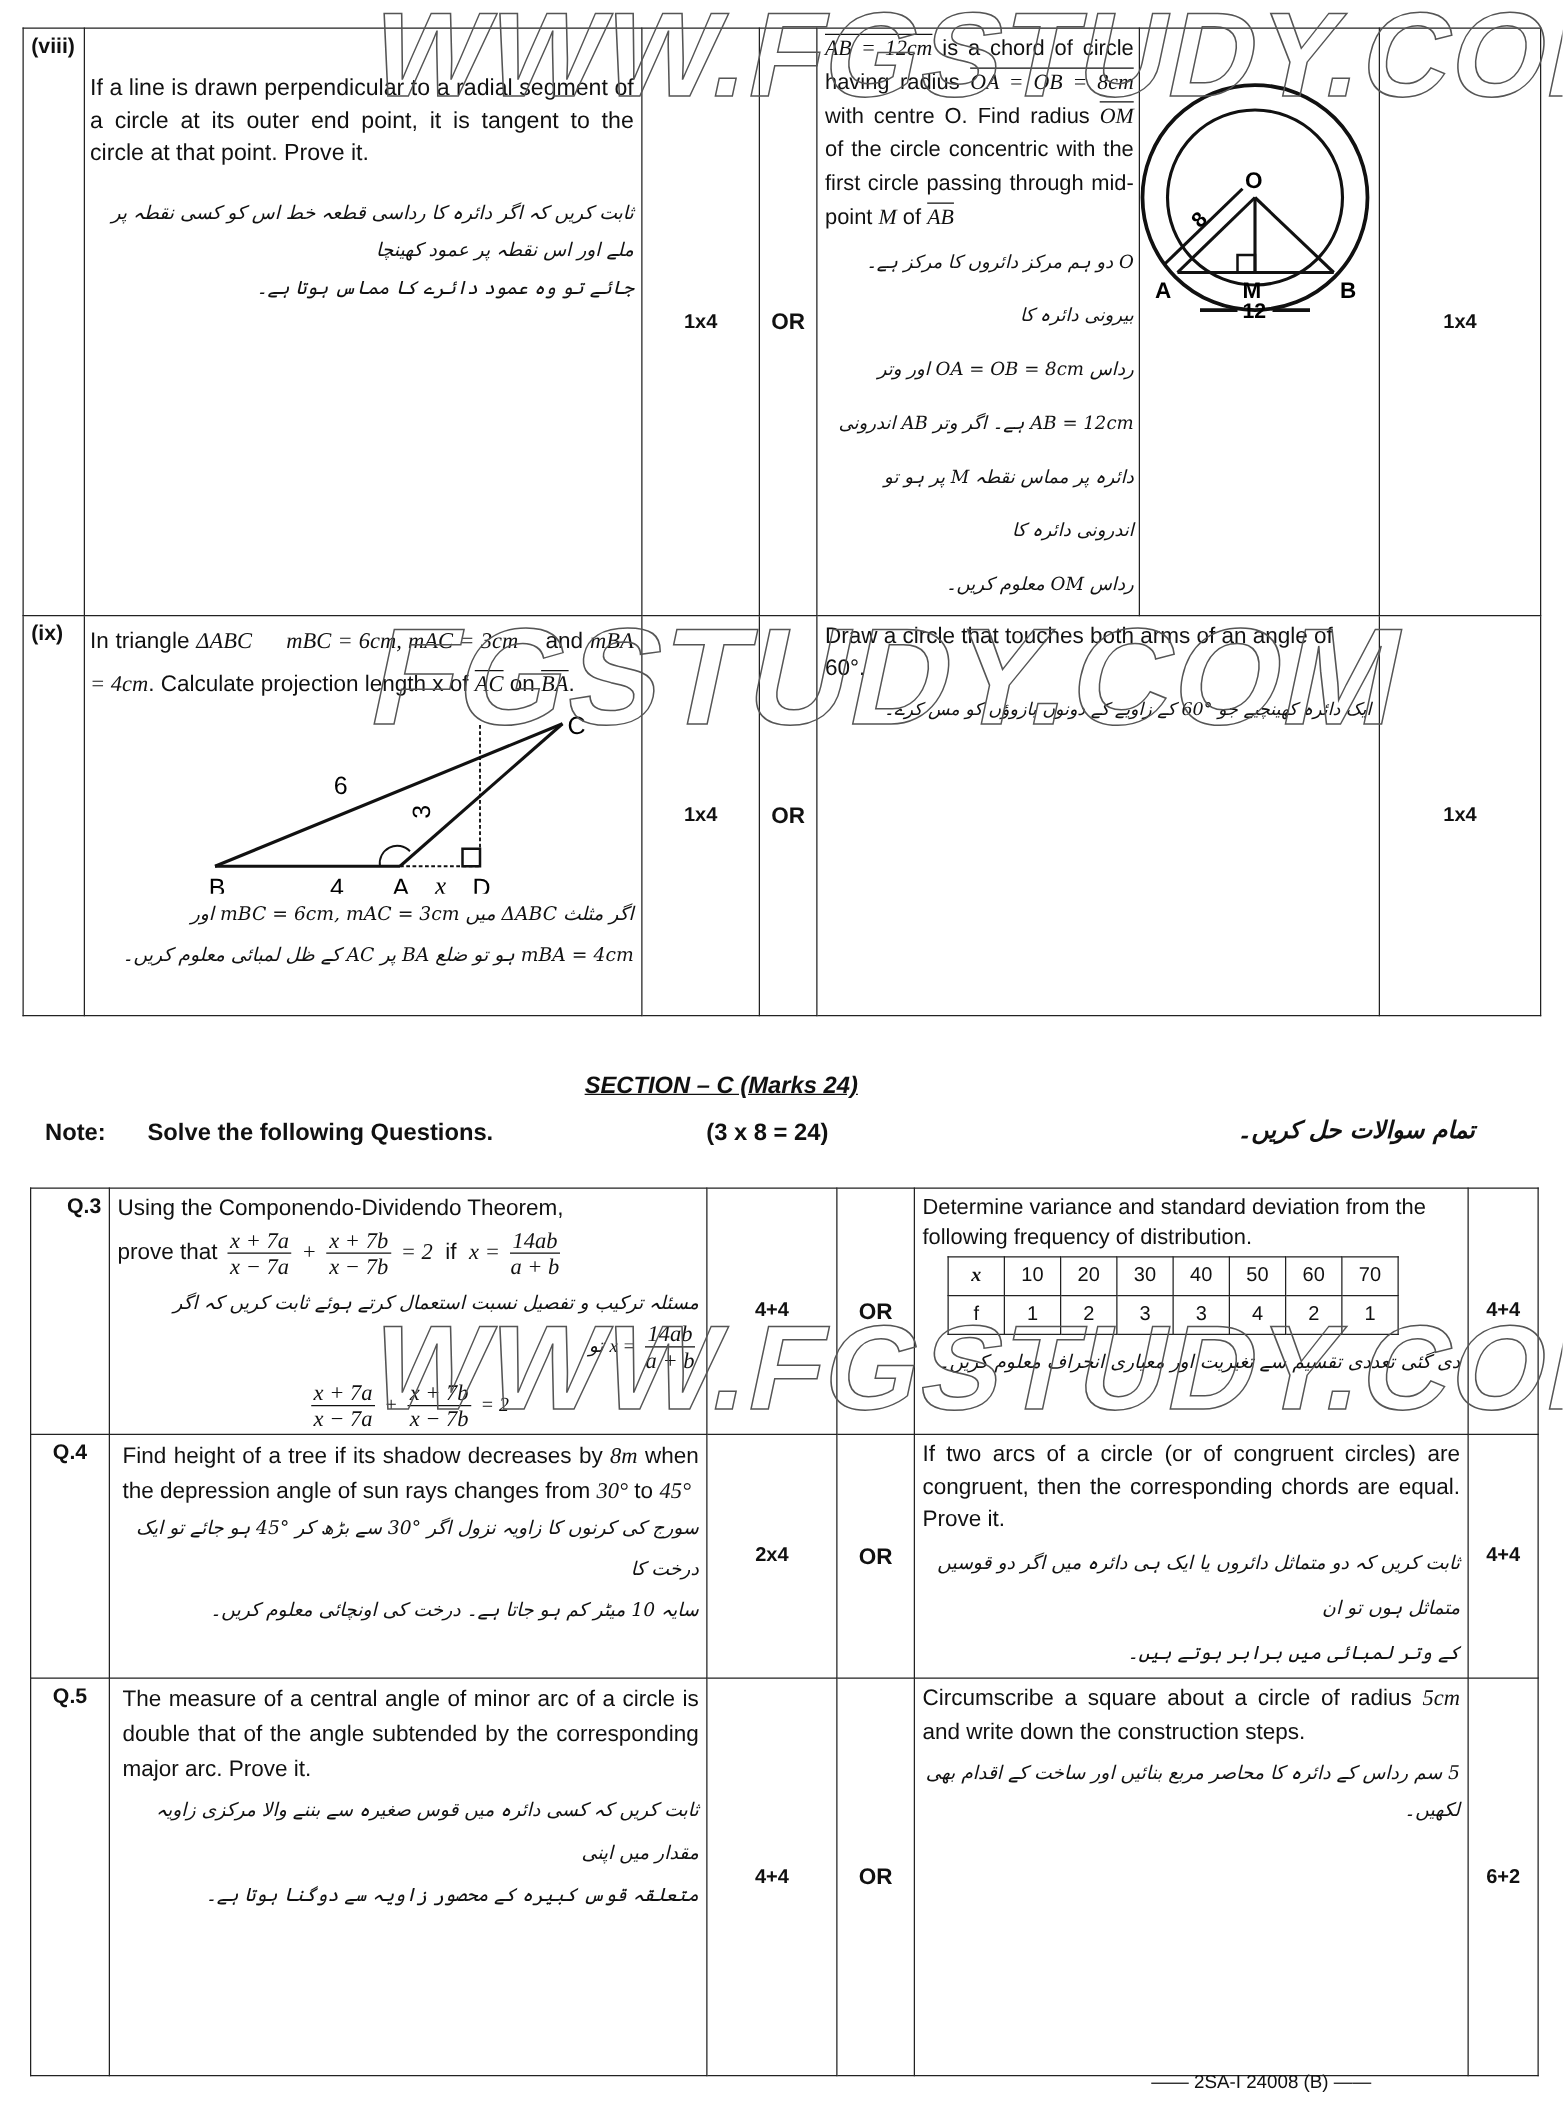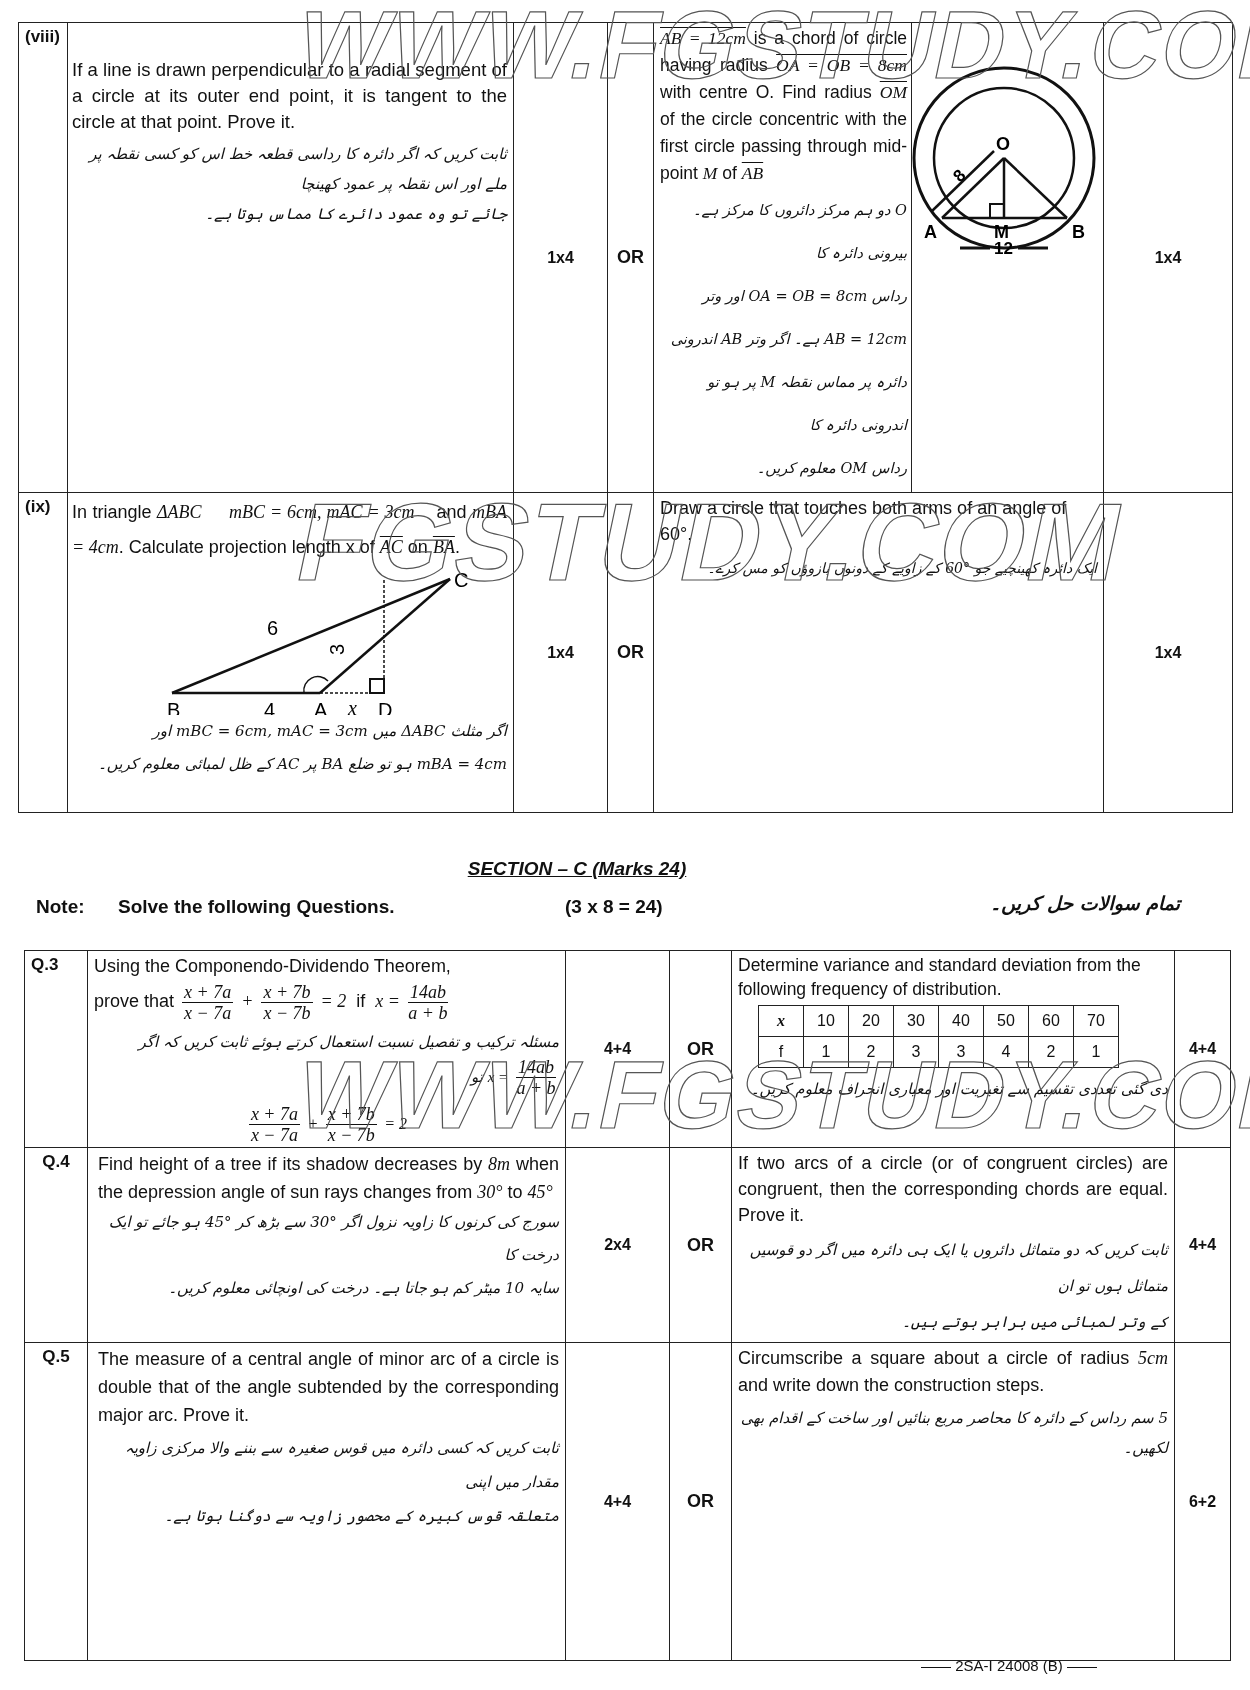--- a/index.html
+++ b/index.html
@@ -34,21 +34,21 @@
     <col style="width:258px">
       <col style="width:192px">
       <col style="width:129px">
   </colgroup>
 
   <tbody>
       <tr style="height:420px;">
     <td class="qnum">(viii)</td>
     <td style="padding:2px 6px 2px 4px;">
       <div class="en just" style="font-size:18.5px;line-height:26px;margin-top:32px;">If a line is drawn perpendicular to a radial segment of a circle at its outer end point, it is tangent to the circle at that point. Prove it.</div>
-      <div class="ur" style="margin-top:4px;text-align:right;">
+      <div class="ur" style="margin-top:20px;text-align:right;">
         <div>ثابت کریں کہ اگر دائرہ کا رداسی قطعہ خط اس کو کسی نقطہ پر ملے اور اس نقطہ پر عمود کھینچا</div>
         <div>جائے تو وہ عمود دائرے کا مماس ہوتا ہے۔</div>
       </div>
     </td>
     <td class="mk">1x4</td>
     <td class="mk" style="font-size:18px;">OR</td>
     <td style="padding:2px 4px 2px 6px;">
       <div class="en" style="font-size:17.5px;line-height:27px;text-align:justify;">
         <span class="m ov">AB = 12cm</span>
         <span>is a chord of circle having radius</span>
@@ -149,21 +149,21 @@
     <col style="width:63px">
       <col style="width:478px">
       <col style="width:104px">
       <col style="width:62px">
     <col style="width:443px">
       <col style="width:56px">
   </colgroup>
 
   <tbody>
       <tr style="height:196px;">
-    <td class="qnum" style="text-align:left;">Q.3</td>
+    <td class="qnum" style="text-align:right;">Q.3</td>
     <td style="padding:2px 6px;">
       <div class="en" style="font-size:18px;">Using the Componendo-Dividendo Theorem,</div>
       <div class="en" style="font-size:18px;margin-top:2px;">
         <span>prove that</span>
         <span class="frac">
               <span class="n">x + 7a</span>
               <span>x − 7a</span>
             </span>
         <span class="m">+</span>
         <span class="frac">

